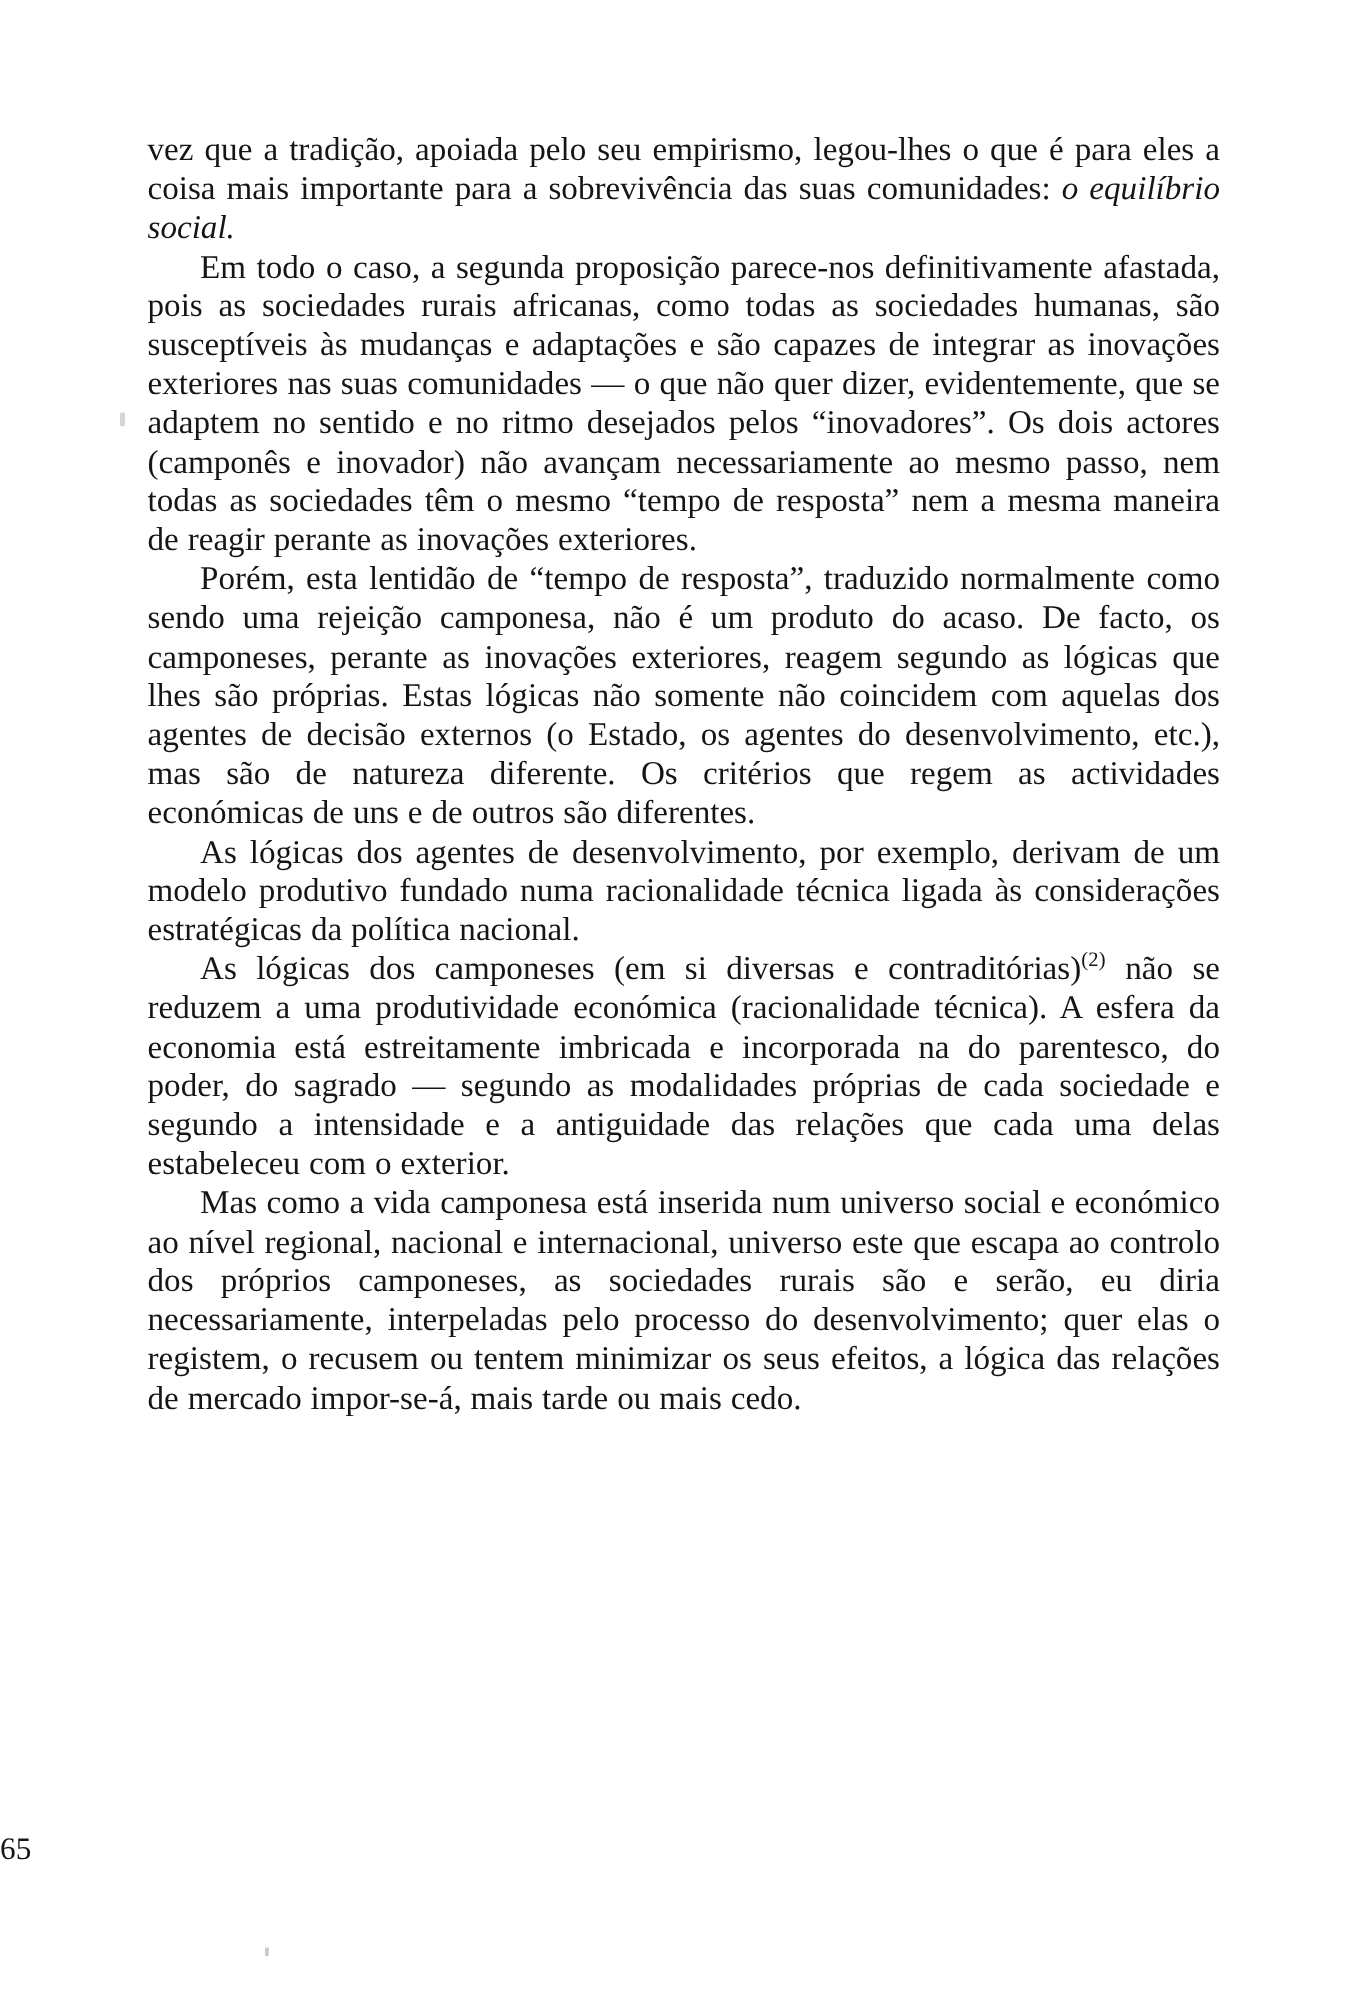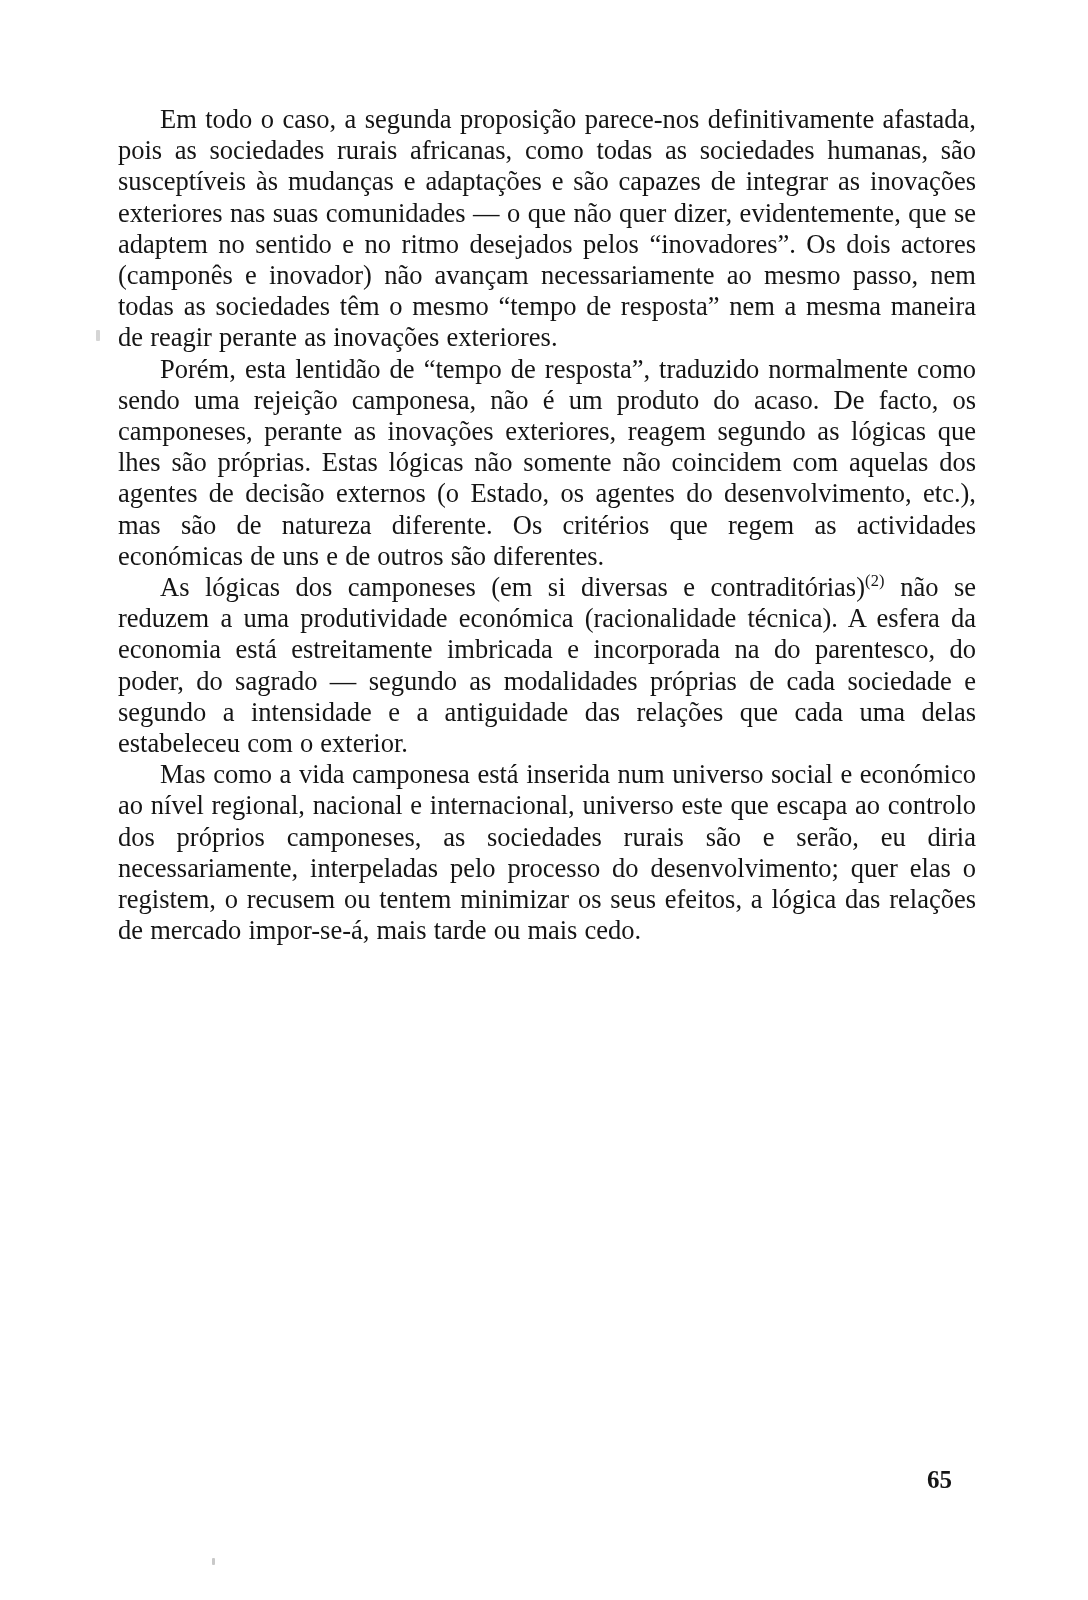--- a/index.html
+++ b/index.html
@@ -46,24 +46,24 @@
     font-size: 0.62em;
     vertical-align: super;
     line-height: 0;
     letter-spacing: 0.2px;
   }
   .pagenum {
     position: absolute;
     left: 0;
     top: 1466px;
     width: 952px;
-    text-align: right;
+    text-align: left;
     font-family: "Liberation Serif", "DejaVu Serif", serif;
     font-size: 25px;
-    font-weight: bold;
+    font-weight: normal;
     color: #151515;
   }
   .scan-speck {
     position: absolute;
     left: 212px;
     top: 1558px;
     width: 3px;
     height: 7px;
     background: #c9c9c9;
     border-radius: 1px;
@@ -79,22 +79,24 @@
   }
 </style>
 </head>
 <body>
 
 <div class="page">
 
   <div class="scan-edge-mark"></div>
 
   <div class="textblock" id="textblock">
+      <p class=""><span>vez que a tradição, apoiada pelo seu empirismo, legou-lhes o que é para eles a coisa mais importante para a sobrevivência das suas comunidades: </span><em>o equilíbrio social.</em></p>
       <p class="indent"><span>Em todo o caso, a segunda proposição parece-nos definitivamente afastada, pois as sociedades rurais africanas, como todas as sociedades humanas, são susceptíveis às mudanças e adaptações e são capazes de integrar as inovações exteriores nas suas comunidades — o que não quer dizer, evidentemente, que se adaptem no sentido e no ritmo desejados pelos “inovadores”. Os dois actores (camponês e inovador) não avançam necessariamente ao mesmo passo, nem todas as sociedades têm o mesmo “tempo de resposta” nem a mesma maneira de reagir perante as inovações exteriores.</span></p>
       <p class="indent"><span>Porém, esta lentidão de “tempo de resposta”, traduzido normalmente como sendo uma rejeição camponesa, não é um produto do acaso. De facto, os camponeses, perante as inovações exteriores, reagem segundo as lógicas que lhes são próprias. Estas lógicas não somente não coincidem com aquelas dos agentes de decisão externos (o Estado, os agentes do desenvolvimento, etc.), mas são de natureza diferente. Os critérios que regem as actividades económicas de uns e de outros são diferentes.</span></p>
+      <p class="indent"><span>As lógicas dos agentes de desenvolvimento, por exemplo, derivam de um modelo produtivo fundado numa racionalidade técnica ligada às considerações estratégicas da política nacional.</span></p>
       <p class="indent"><span>As lógicas dos camponeses (em si diversas e contraditórias)</span><sup class="fn">(2)</sup><span> não se reduzem a uma produtividade económica (racionalidade técnica). A esfera da economia está estreitamente imbricada e incorporada na do parentesco, do poder, do sagrado — segundo as modalidades próprias de cada sociedade e segundo a intensidade e a antiguidade das relações que cada uma delas estabeleceu com o exterior.</span></p>
       <p class="indent"><span>Mas como a vida camponesa está inserida num universo social e económico ao nível regional, nacional e internacional, universo este que escapa ao controlo dos próprios camponeses, as sociedades rurais são e serão, eu diria necessariamente, interpeladas pelo processo do desenvolvimento; quer elas o registem, o recusem ou tentem minimizar os seus efeitos, a lógica das relações de mercado impor-se-á, mais tarde ou mais cedo.</span></p>
     </div>
 
   <div class="pagenum">65</div>
 
   <div class="scan-speck"></div>
 
 </div>
 

